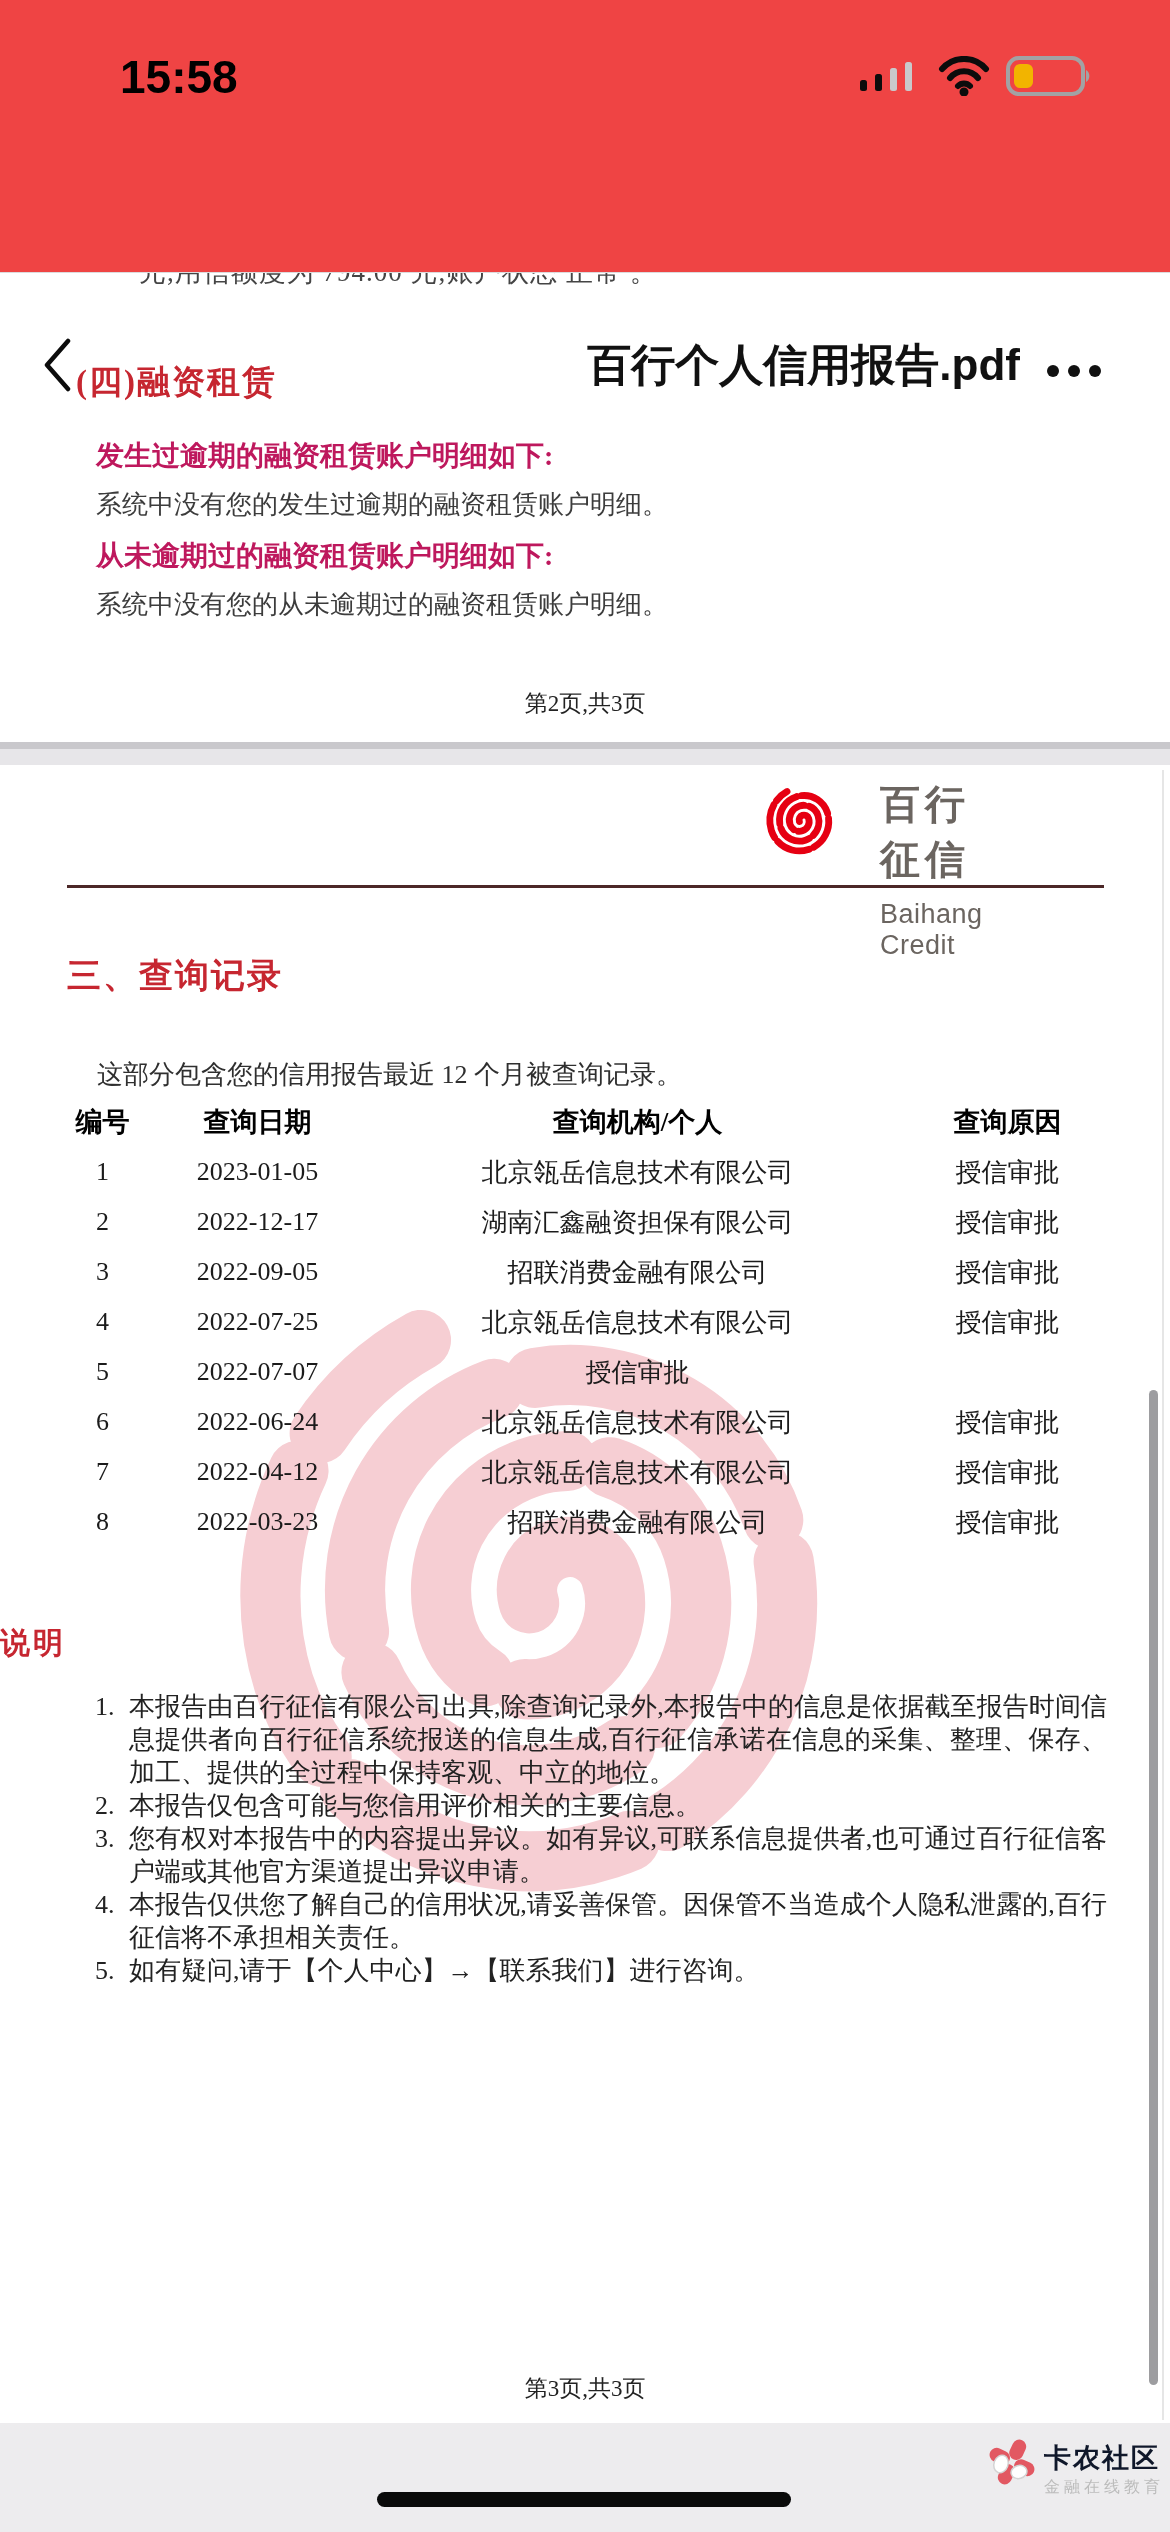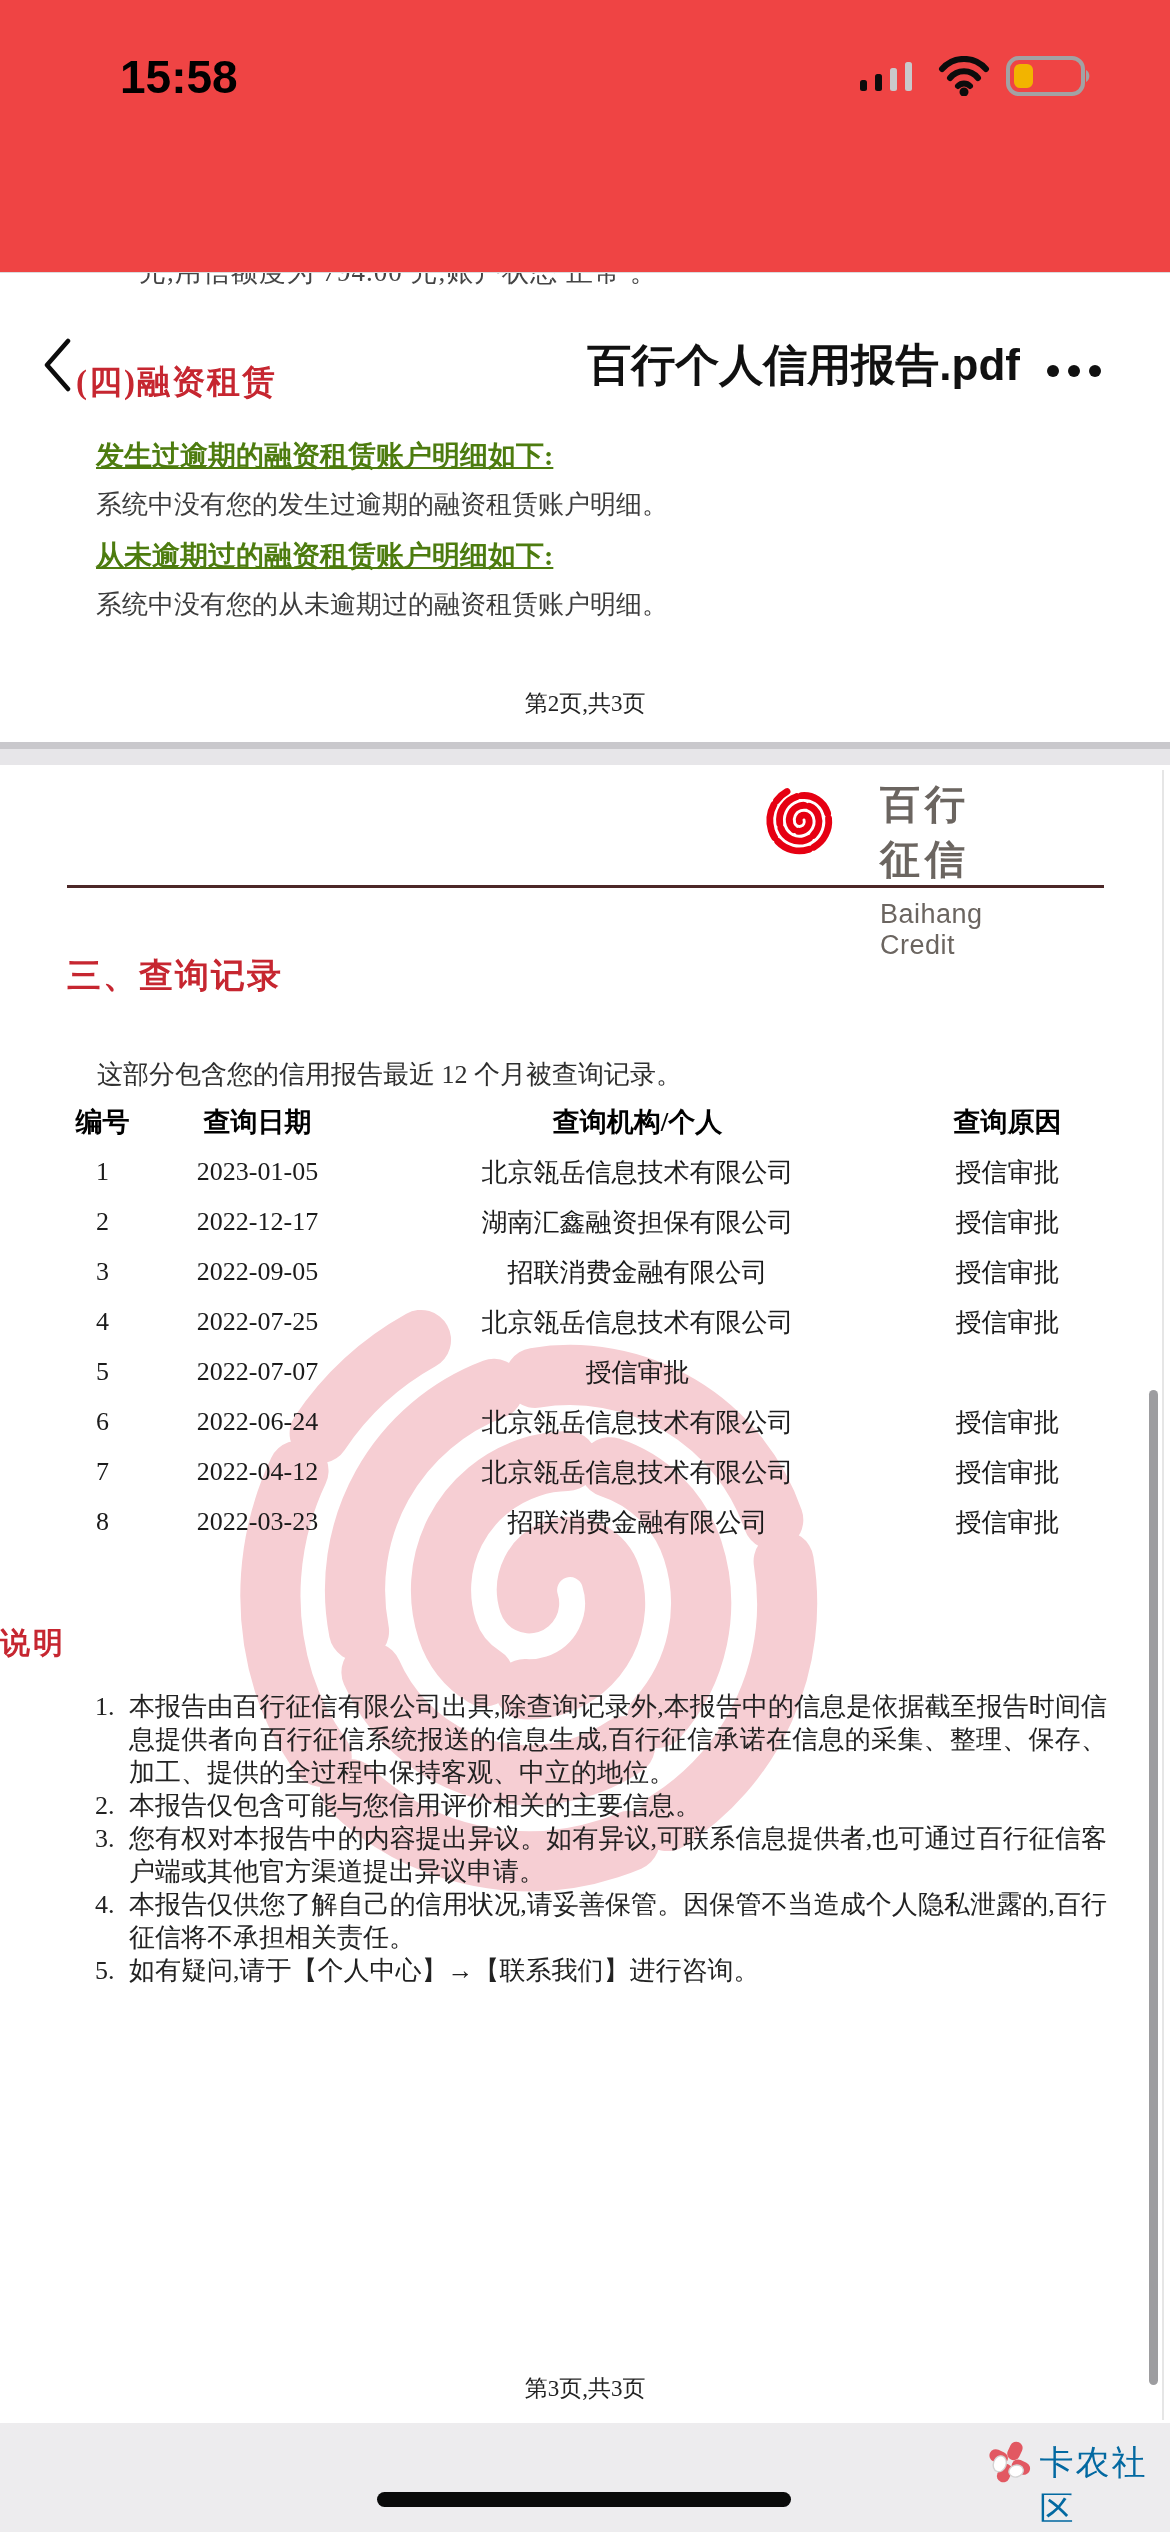--- a/index.html
+++ b/index.html
@@ -31,21 +31,21 @@
   
   .pdf-area{position:absolute;left:0;top:0;width:1170px;height:2423px;border-radius:22px;}
   .page{position:absolute;left:0;width:1170px;background:#fff;}
   .page2{top:0;height:742px;}
   .sep-dark{position:absolute;left:0;top:742px;width:1170px;height:7px;background:#c9c8cc;}
   .sep-light{position:absolute;left:0;top:749px;width:1170px;height:16px;background:#e7e6e9;}
   .page3{top:765px;height:1658px;overflow:hidden;}
   .pdf-text{font-family:"Liberation Serif",serif;}
   .clip-line{position:absolute;left:139px;top:254px;font-size:27px;color:#454545;letter-spacing:1px;white-space:nowrap;}
   .p2-heading{position:absolute;left:76px;top:360px;font-size:33px;font-weight:600;color:#c62630;letter-spacing:2px;}
-  .p2-bold{position:absolute;left:96px;font-size:28px;font-weight:700;color:#4d7c0f;text-decoration:underline;}
+  .p2-bold{position:absolute;left:96px;font-size:28px;font-weight:700;color:#be185d;}
   .p2-normal{position:absolute;left:96px;font-size:26px;color:#3c3c3c;}
   .page-footer{position:absolute;left:0;width:1170px;text-align:center;font-size:23px;color:#222;}
   
   .brand-row{position:absolute;left:0;top:0;width:951px;height:130px;}
   .brand-spiral{position:absolute;left:755px;top:6px;}
   .brand-text{position:absolute;left:880px;top:12px;color:#6b6560;}
   .brand-cn{font-size:40px;letter-spacing:5px;font-weight:600;font-family:"Liberation Sans",sans-serif;}
   .brand-en{font-size:27px;margin-top:12px;letter-spacing:0.5px;font-family:"Liberation Sans",sans-serif;}
   .red-rule{position:absolute;left:67px;top:120px;width:1037px;height:3px;background:#4c2828;}
   .p3-heading{position:absolute;left:67px;top:188px;font-size:34px;font-weight:700;color:#c62630;letter-spacing:2px;}
@@ -58,21 +58,21 @@
   .notes-heading{position:absolute;left:0;top:858px;width:1170px;text-align:left;font-size:30px;font-weight:700;color:#c62630;letter-spacing:3px;z-index:2;}
   .notes{position:absolute;left:95px;top:925px;width:1012px;margin:0;padding:0;list-style:none;z-index:2;}
   .notes li{position:relative;padding-left:34px;font-size:26px;line-height:33px;color:#222;text-align:justify;}
   .notes .num{position:absolute;left:0;top:0;}
   .p3-footer{top:1608px;}
   .p2-footer{top:688px;}
   .watermark{position:absolute;left:140px;top:395px;z-index:1;}
   
   .kanon{position:absolute;left:988px;top:2438px;display:flex;align-items:flex-start;gap:8px;}
   .kanon-texts{padding-top:2px;}
-  .kanon-name{font-size:34px;font-weight:400;color:#0369a1;letter-spacing:2px;}
+  .kanon-name{font-size:27px;font-weight:700;color:#0f172a;letter-spacing:2px;}
   .kanon-tag{font-size:16px;color:#bcbcbc;letter-spacing:4px;margin-top:1px;}
   .home-indicator{position:absolute;left:377px;top:2492px;width:414px;height:15px;border-radius:8px;background:#0a0a0a;cursor:pointer;}
   .scroll-track{position:absolute;left:1162px;top:770px;width:2px;height:1650px;background:#e6e6e6;}
   .scroll-thumb{position:absolute;left:1149px;top:1390px;width:9px;height:995px;border-radius:5px;background:#9d9da0;cursor:pointer;}
 </style>
 </head>
 <body>
 
 <div id="screen">
 

